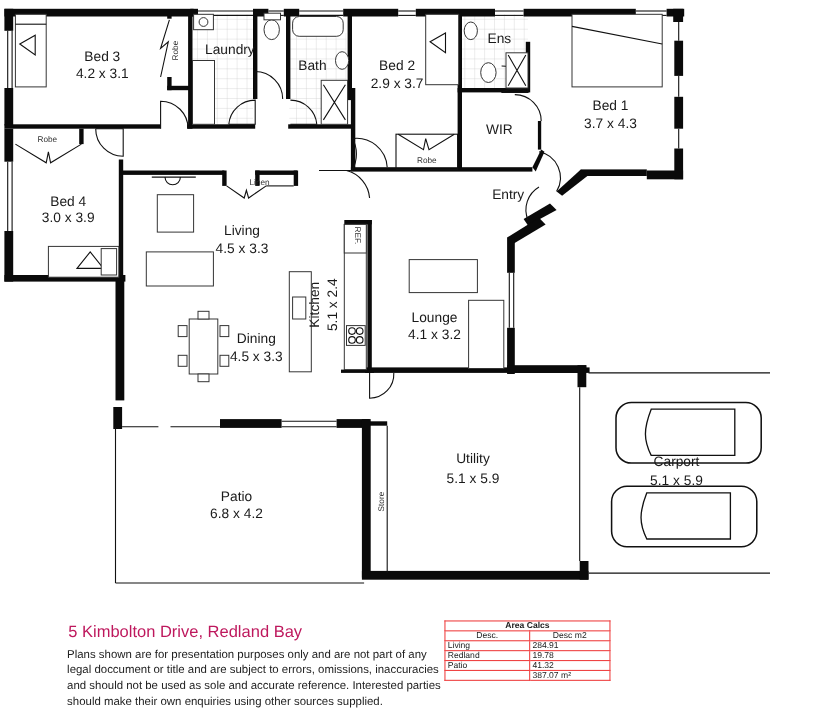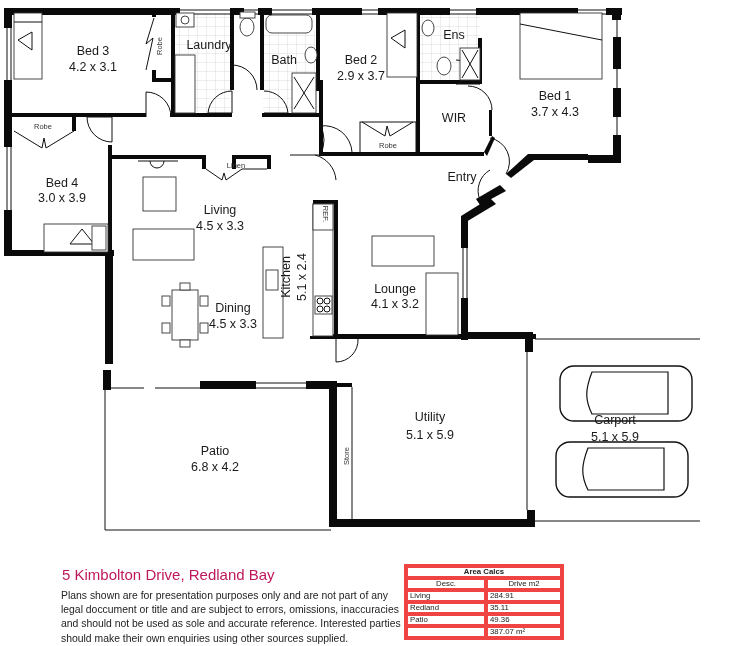--- a/index.html
+++ b/index.html
@@ -7,21 +7,21 @@
   #plan { position:absolute; left:0; top:0; width:750px; height:646px; }
   .rl { font-family:"Liberation Sans", sans-serif; font-size:12.5px; fill:#1a1a1a; text-anchor:middle; }
   .sm { font-family:"Liberation Sans", sans-serif; font-size:7.5px; fill:#333; text-anchor:middle; }
   .wall { fill:#0a0a0a; }
   .thin { stroke:#111; stroke-width:1; fill:none; }
   .fur { stroke:#333; stroke-width:0.9; fill:#fff; }
   .tile { fill:url(#tiles); }
   #addr { position:absolute; left:62px; top:566px; font-size:15px; color:#be185d; white-space:nowrap;text-align:right; }
   #disc { position:absolute; left:61px; top:589px; width:345px; font-size:10.4px; line-height:14.2px; color:#222; }
   #area { position:absolute; left:404px; top:564px; border-collapse:collapse; font-size:7.8px; color:#222; }
-  #area td, #area th { border:4px solid #ef4444; padding:0 2px; height:8px; line-height:8px; }
+  #area td, #area th { border:1px solid #ef4444; padding:0 2px; height:8px; line-height:8px; }
   #area th.t { font-weight:bold; text-align:center; }
   #area th.h { font-weight:normal; text-align:center; }
   #area td { text-align:left; }
 </style>
 </head>
 <body>
 
 <svg id="plan" viewBox="0 0 750 646" xmlns="http://www.w3.org/2000/svg">
   <defs>
     <pattern id="tiles" width="9" height="9" patternUnits="userSpaceOnUse">
@@ -284,32 +284,32 @@
 <div id="addr">5 Kimbolton Drive, Redland Bay</div>
 <div id="disc">Plans shown are for presentation purposes only and are not part of any legal doccument or title and are subject to errors, omissions, inaccuracies and should not be used as sole and accurate reference. Interested parties should make their own enquiries using other sources supplied.</div>
 
 <table id="area">
   <tbody>
       <tr>
         <th class="t" colspan="2">Area Calcs</th>
       </tr>
   <tr>
     <th class="h" style="width:72px">Desc.</th>
-    <th class="h" style="width:68px">Drive m2</th>
+    <th class="h" style="width:68px">Desc m2</th>
   </tr>
   <tr>
     <td>Living</td>
     <td>284.91</td>
   </tr>
   <tr>
     <td>Redland</td>
-    <td>35.11</td>
+    <td>19.78</td>
   </tr>
   <tr>
     <td>Patio</td>
-    <td>49.36</td>
+    <td>41.32</td>
   </tr>
   <tr>
     <td></td>
     <td>387.07 m²</td>
   </tr>
 </tbody>
   </table>
 
 </body></html>

